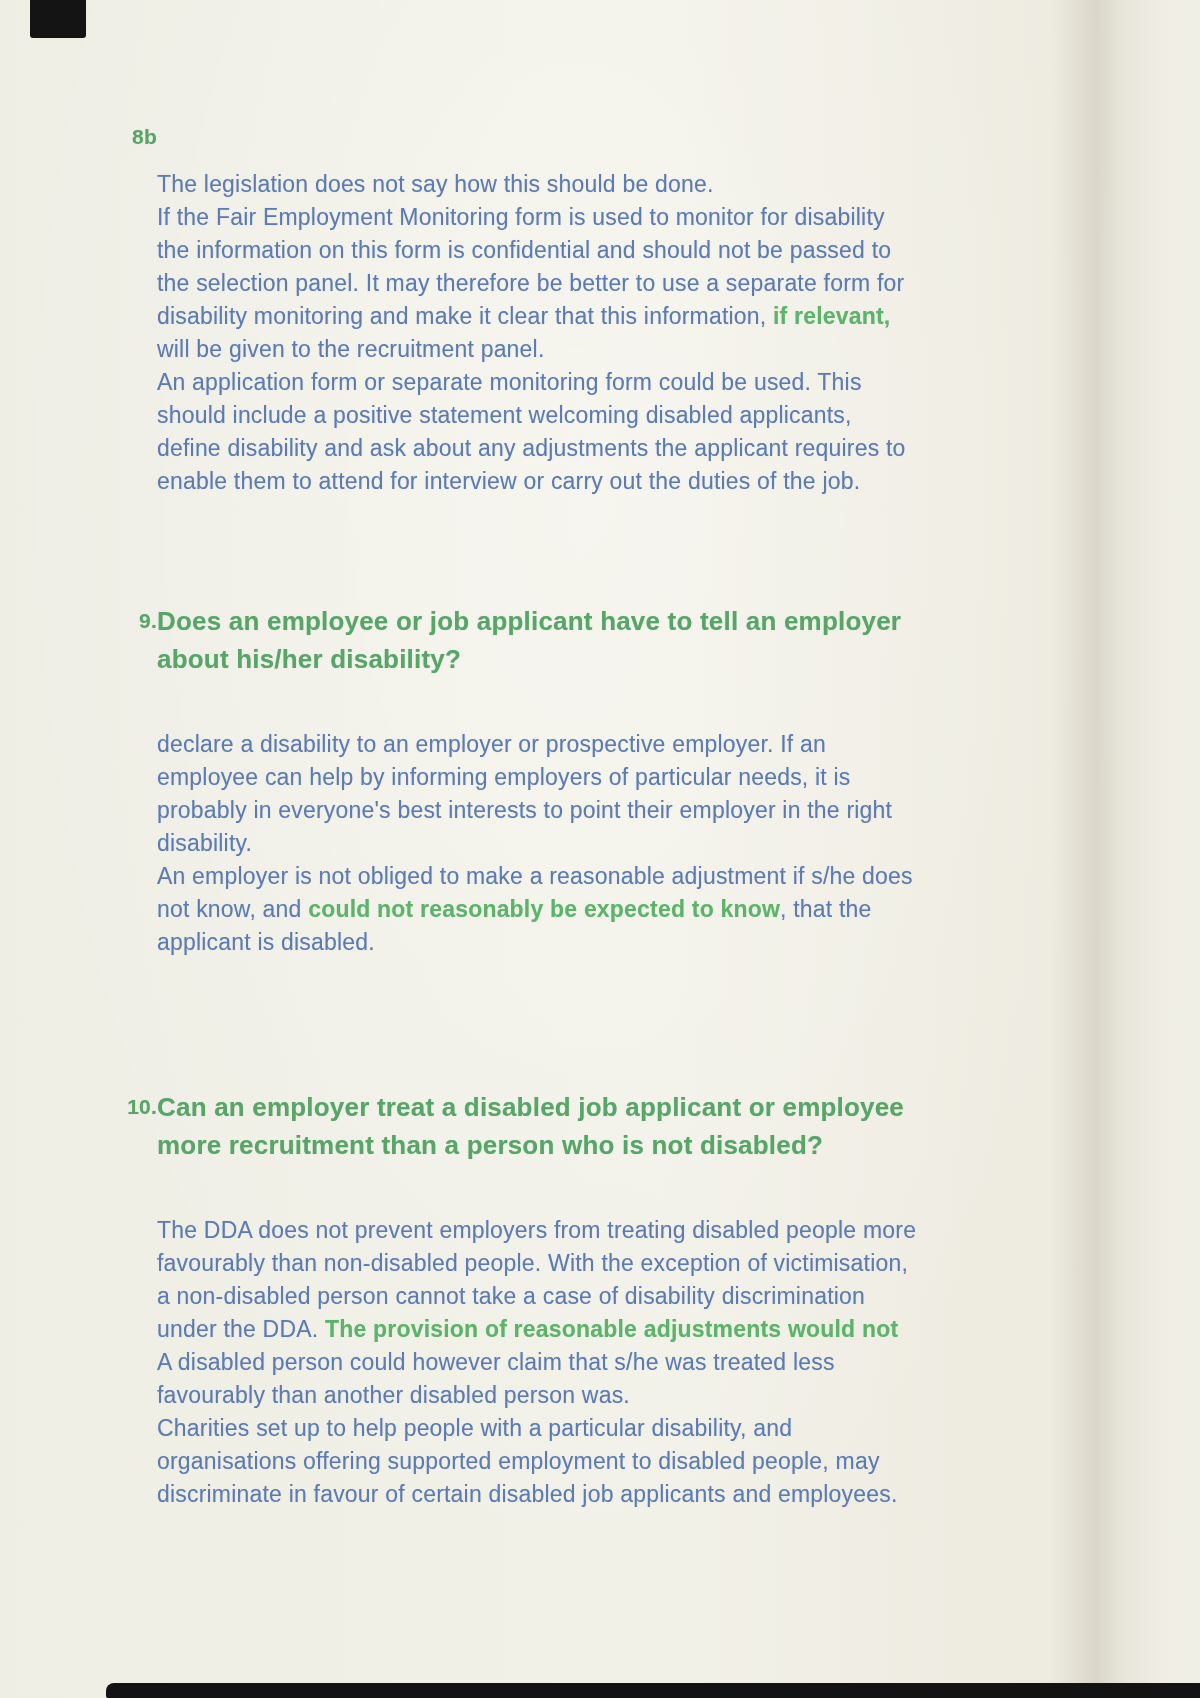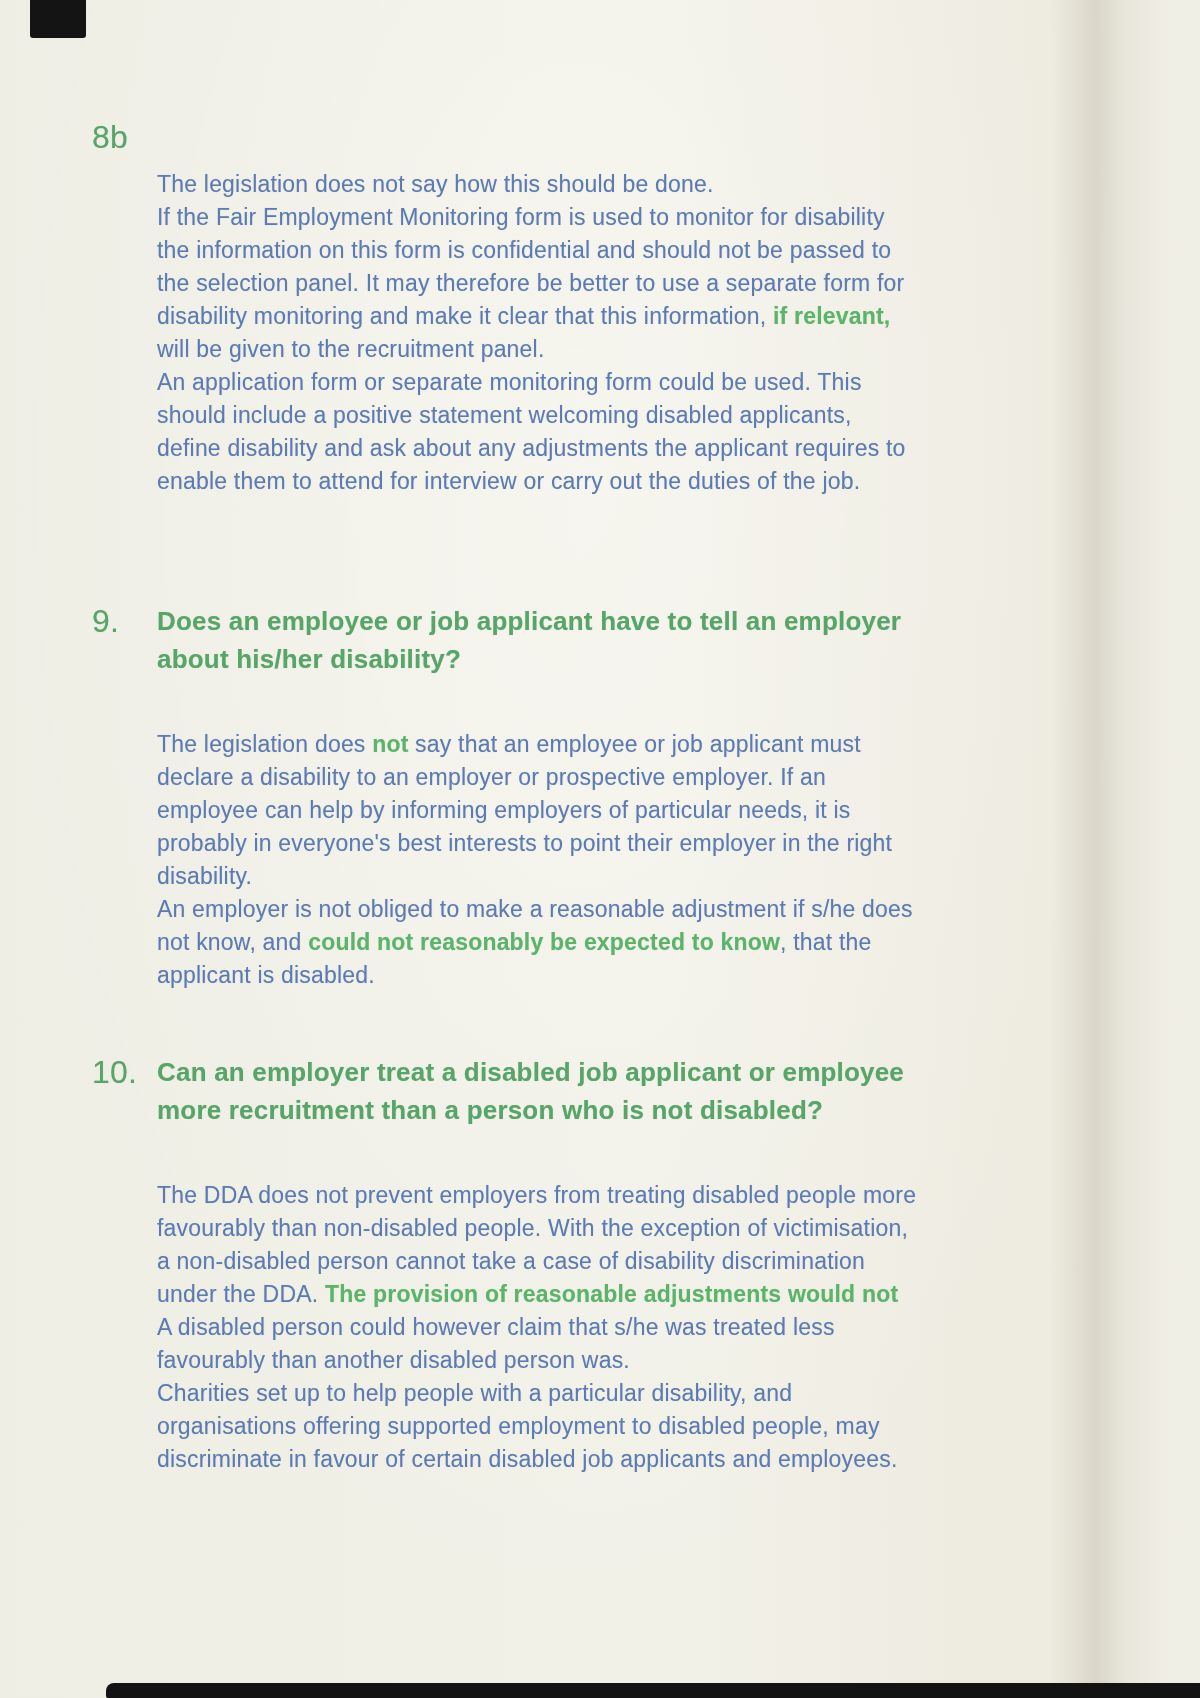--- a/index.html
+++ b/index.html
@@ -43,27 +43,28 @@
     text-shadow: 0 0 1px rgba(70,100,150,0.25);
     filter: blur(0.2px);
   }
 
   section.qa {
     position:absolute; left:92px;
     display:flex; align-items:flex-start;
   }
   section.qa:nth-of-type(1) { top:118px; }
   section.qa:nth-of-type(2) { top:602px; }
-  section.qa:nth-of-type(3) { top:1053px; }
+  section.qa:nth-of-type(3) { top:1088px; }
 
   .qnum {
     width:65px; flex:0 0 65px;
-    font-size:32px; line-height:38px; font-weight:normal;
+    font-size:21px; line-height:38px; font-weight:bold;
     color: var(--green, #57a568);
     text-shadow: 0 0 1px rgba(80,150,95,0.35);
+    text-align: right;
   }
   .qtext { width:920px; }
 
   .qheading {
     margin:0; padding:0;
     font-size:26px; line-height:38px; font-weight:bold;
     color: var(--green, #57a568);
     text-shadow: 0 0 1px rgba(80,150,95,0.35);
   }
   .qheading .hline { display:block; white-space:nowrap; }
@@ -104,21 +105,20 @@
   </section>
 
   <section class="qa">
     <div class="qnum">9.</div>
     <div class="qtext">
       <h2 class="qheading">
             <span class="hline">Does an employee or job applicant have to tell an employer</span>
             <span class="hline">about his/her disability?</span>
           </h2>
       <div class="qbody">
-            <span class="line"><span>The legislation does </span><span class="em">not</span><span> say that an employee or job applicant must</span></span>
             <span class="line"><span>declare a disability to an employer or prospective employer. If an</span></span>
             <span class="line"><span>employee can help by informing employers of particular needs, it is</span></span>
             <span class="line"><span>probably in everyone's best interests to point their employer in the right</span></span>
             <span class="line"><span>disability.</span></span>
             <span class="line"><span>An employer is not obliged to make a reasonable adjustment if s/he does</span></span>
             <span class="line"><span>not know, and </span><span class="em">could not reasonably be expected to know</span><span>, that the</span></span>
             <span class="line"><span>applicant is disabled.</span></span>
           </div>
     </div>
   </section>

